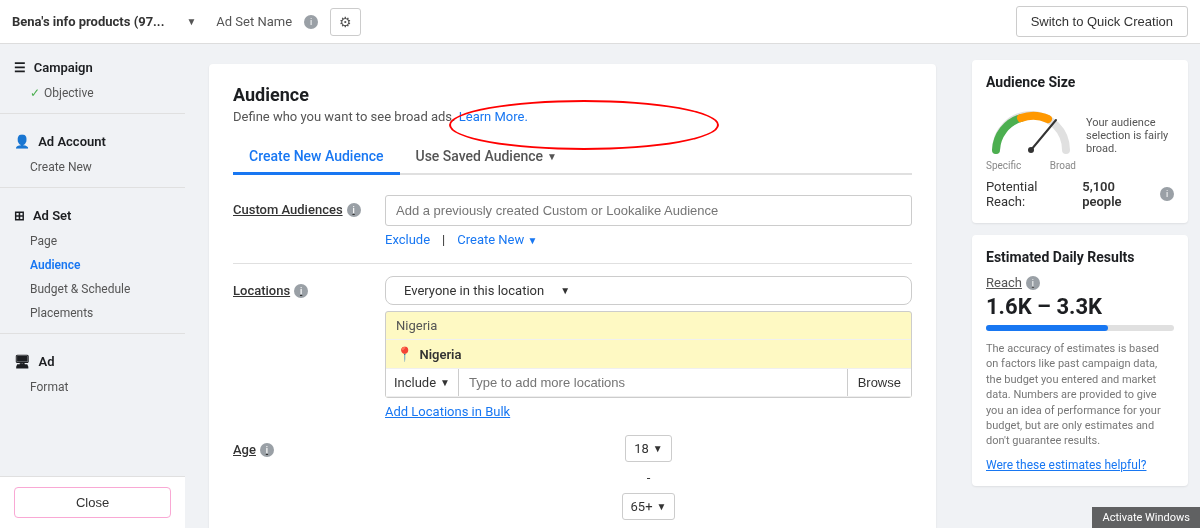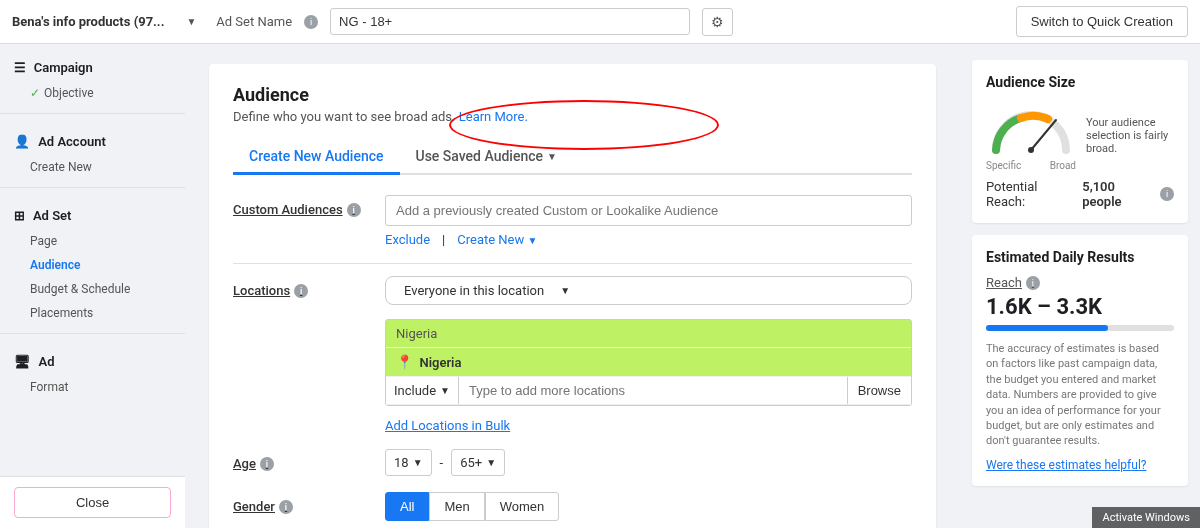--- a/index.html
+++ b/index.html
@@ -96,22 +96,22 @@
     .audience-actions { display: flex; gap: 12px; margin-top: 6px; font-size: 13px; }
     .audience-action-link { color: #1877f2; cursor: pointer; text-decoration: none; }
     .divider-row { border: none; border-top: 1px solid #e0e0e0; margin: 12px 0; }
 
     
     .location-select {
       border: 1px solid #ccc; border-radius: 8px; padding: 6px 18px; font-size: 13px;
       background: #fff; cursor: pointer; display: flex; align-items: center; gap: 16px;
     }
     .location-box {
-      border: 1px solid #ccc; border-radius: 3px; background: #bef264;
-      margin-top: 14px;
+      border: 1px solid #ccc; border-radius: 3px; background: #fef9c3;
+      margin-top: 6px;
     }
     .location-search-row {
       display: flex; align-items: center; border-bottom: 1px solid #eee;
     }
     .location-item {
       padding: 6px 10px; font-size: 13px; color: #555;
       border-bottom: 1px solid #f0f0f0;
     }
     .location-item.selected { font-weight: 600; color: #333; display: flex; align-items: center; gap: 6px; }
     .location-pin { color: #1877f2; font-size: 14px; }
@@ -119,24 +119,24 @@
       border: none; border-right: 1px solid #ccc; padding: 6px 8px; font-size: 13px;
       background: #fff; cursor: pointer; display: flex; align-items: center; gap: 4px; white-space: nowrap;
     }
     .location-type-input {
       flex: 1; border: none; padding: 6px 10px; font-size: 13px; outline: none; color: #aaa;
     }
     .browse-btn {
       border: none; border-left: 1px solid #ccc; background: #fff; padding: 6px 10px;
       font-size: 13px; color: #333; cursor: pointer;
     }
-    .add-bulk-link { color: #1877f2; font-size: 13px; cursor: pointer; margin-top: 12px; display: block; }
-
-    
-    .age-row { display: flex; align-items: center; gap: 8px; }
+    .add-bulk-link { color: #1877f2; font-size: 13px; cursor: pointer; margin-top: 6px; display: block; }
+
+    
+    .age-row { display: flex; align-items: center; gap: 8px; flex-direction: column; }
     .age-select {
       border: 1px solid #ccc; border-radius: 3px; padding: 5px 8px; font-size: 13px;
       background: #fff; cursor: pointer; display: flex; align-items: center; gap: 4px;
     }
 
     
     .gender-row { display: flex; gap: 0; }
     .gender-btn {
       border: 1px solid #ccc; padding: 6px 14px; font-size: 13px; cursor: pointer;
       background: #fff; color: #333;
@@ -201,21 +201,20 @@
 </head>
 <body>
 
 <div class="top-bar">
   <span class="top-bar-account">
     <span>Bena's info products (97...</span>
     <span class="chevron">▼</span>
   </span>
   <span class="ad-set-label">Ad Set Name</span>
   <span style="display:inline-flex;align-items:center;justify-content:center;width:14px;height:14px;border-radius:50%;background:#9aa0a6;color:#fff;font-size:9px;cursor:pointer;">i</span>
-  <input class="ad-set-name-input" type="text" value="NG - 18+" style="">
   <button class="gear-btn">⚙</button>
   <button class="switch-btn">Switch to Quick Creation</button>
 </div>
 
 <div class="main-layout">
 
   <div class="sidebar-wrapper">
     <div class="sidebar-scroll">
       <div class="sidebar-section">
         <div class="sidebar-section-header">

